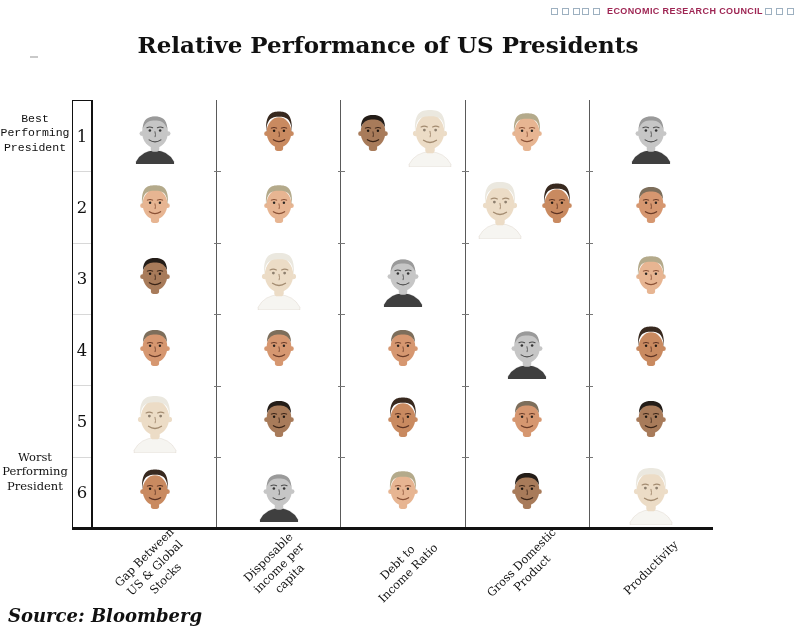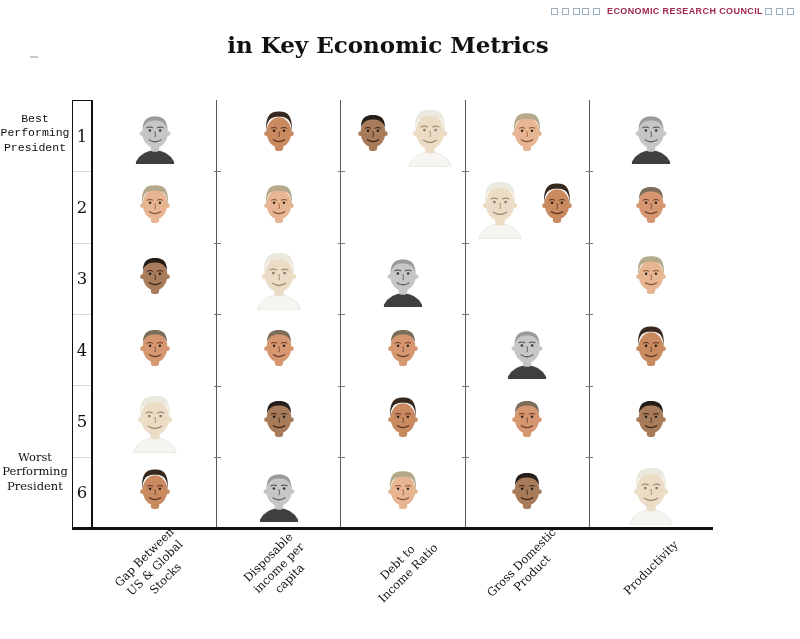--- a/index.html
+++ b/index.html
@@ -70,21 +70,21 @@
       <span class="logo-text" style="color: rgb(158, 37, 83);">ECONOMIC RESEARCH COUNCIL</span>
     </div>
     <div class="logo-row">
       <span class="sq" style="border-color: rgb(157, 176, 192);"></span>
       <span class="sq" style="border-color: rgb(157, 176, 192);"></span>
       <span class="sq" style="border-color: rgb(157, 176, 192);"></span>
     </div>
   </div>
 
   <div class="title">
-    <div>in Key Economic Metrics</div>
+    <div>Relative Performance of US Presidents</div>
   </div>
 
   <div class="ylab best">Best
 Performing
 President</div>
   <div class="ylab worst">Worst
 Performing
 President</div>
 
   <div class="rankcol">
@@ -592,20 +592,21 @@
               <path d="M22,26 Q23,29.5 22.2,31.3" stroke="#a38b70" stroke-width="0.9" fill="none" stroke-linecap="round"></path>
               <path d="M15.8,34.6 Q22,38.8 28.2,34.6" stroke="#a38b70" stroke-width="1.25" fill="none" stroke-linecap="round"></path>
             </svg>
           </div>
         </div>
       </div>
     </div>
 
   <div class="xaxis"></div>
 
+  <div class="source">Source: Bloomberg</div>
 <div class="xlab" style="left: 155px;">
       <div class="xlab-text">Gap Between
 US &amp; Global
 Stocks</div>
     </div>
     <div class="xlab" style="left: 279px;">
       <div class="xlab-text">Disposable
 income per
 capita</div>
     </div>

